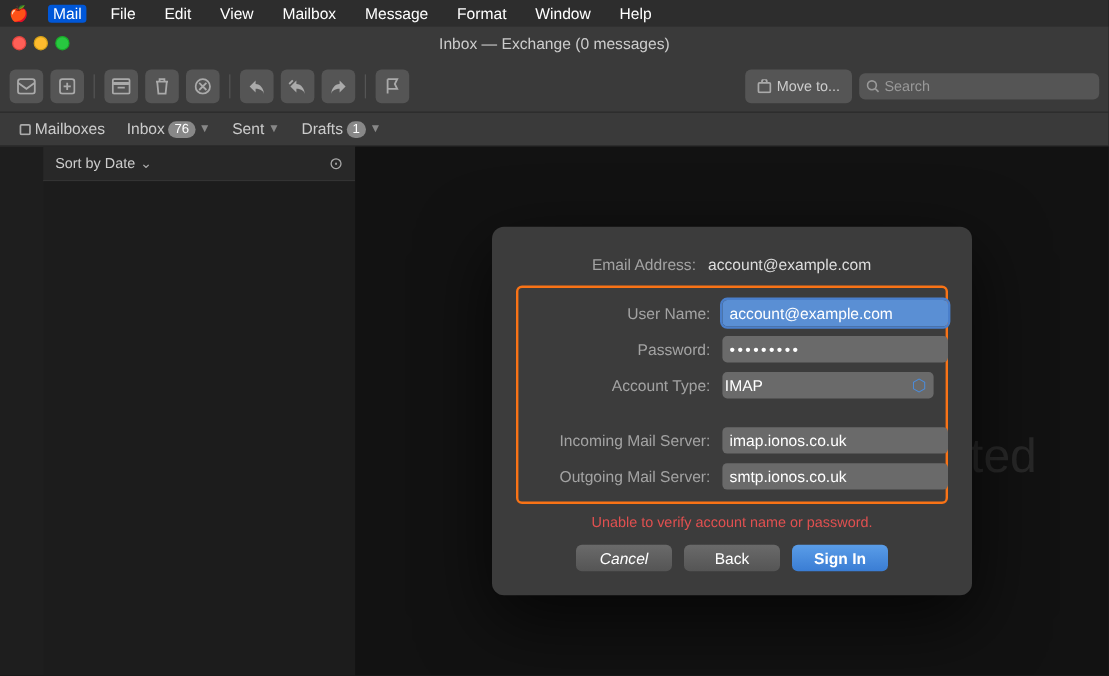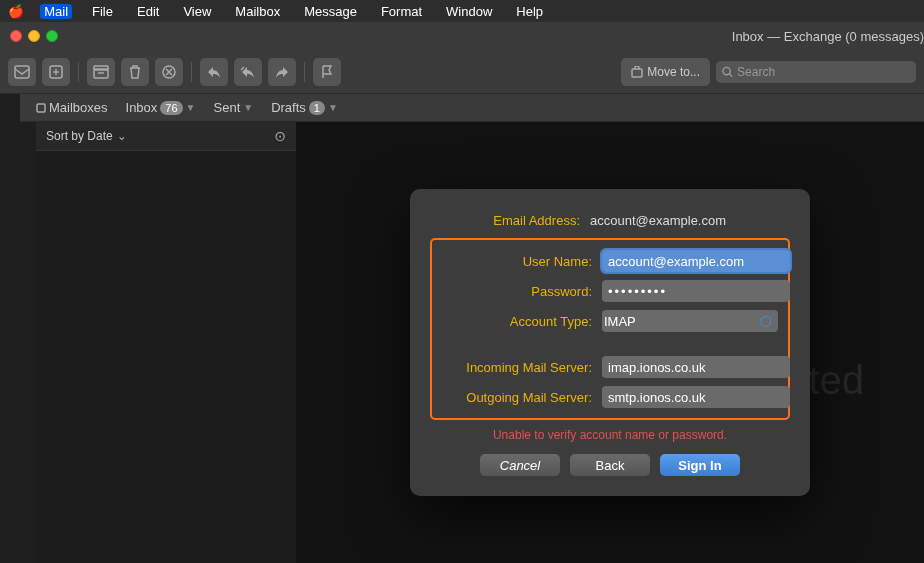--- a/index.html
+++ b/index.html
@@ -37,21 +37,21 @@
       background: #0057d8;
       border-radius: 3px;
     }
 
     
     .title-bar {
       background: #3a3a3a;
       height: 28px;
       display: flex;
       align-items: center;
-      justify-content: flex-end;
+      justify-content: center;
       position: relative;
       flex-shrink: 0;
     }
     .window-controls {
       position: absolute;
       left: 10px;
       display: flex;
       gap: 6px;
       align-items: center;
     }
@@ -134,21 +134,20 @@
     
     .nav-bar {
       background: #3a3a3a;
       height: 28px;
       display: flex;
       align-items: center;
       padding: 0 10px;
       gap: 6px;
       border-bottom: 1px solid #2a2a2a;
       flex-shrink: 0;
-      margin-left: 20px;
     }
     .nav-item {
       font-size: 13px;
       color: #ccc;
       cursor: default;
       display: flex;
       align-items: center;
       gap: 3px;
       padding: 2px 6px;
       border-radius: 4px;
@@ -233,21 +232,21 @@
       box-shadow: 0 20px 60px rgba(0,0,0,0.7);
       position: relative;
     }
     .dialog-row {
       display: flex;
       align-items: center;
       margin-bottom: 10px;
     }
     .dialog-label {
       font-size: 13px;
-      color: #eab308;
+      color: #a3a3a3;
       text-align: right;
       width: 160px;
       flex-shrink: 0;
       padding-right: 10px;
     }
     .dialog-value {
       font-size: 13px;
       color: #ddd;
     }
     .dialog-input {

